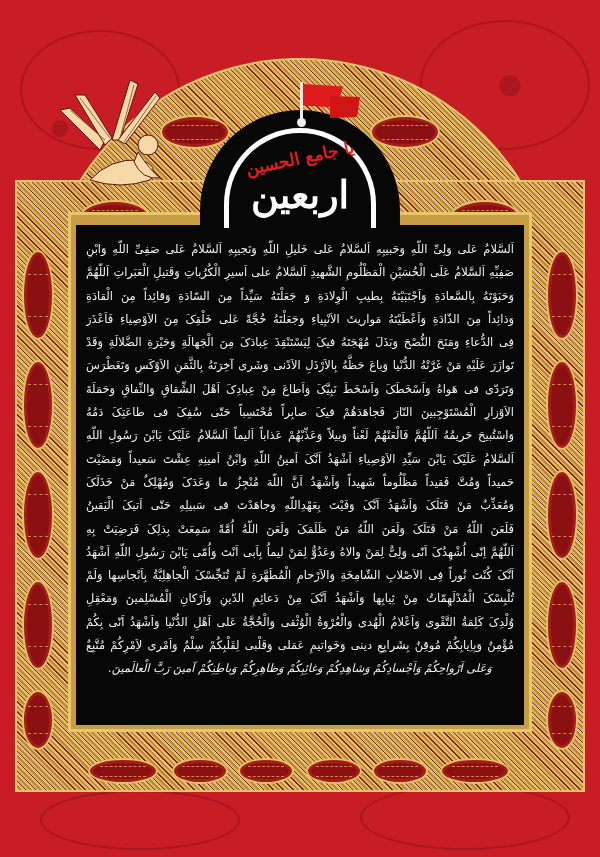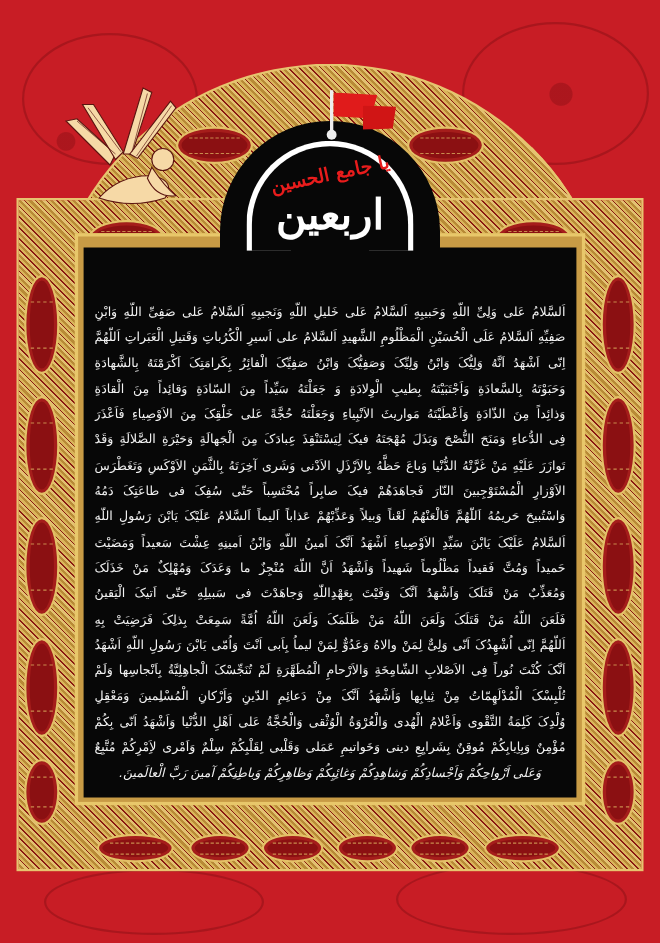--- a/index.html
+++ b/index.html
@@ -78,21 +78,21 @@
   }
   .title-white {
     position: absolute; left: 220px; top: 172px; width: 160px; text-align: center;
     color: #ffffff; font-family: "DejaVu Serif", serif; font-size: 38px; font-weight: bold;
     direction: rtl; letter-spacing: 2px;
   }
   .prayer {
     position: absolute; left: 86px; top: 238px; width: 428px;
     direction: rtl; text-align: justify; text-align-last: center;
     color: #f2f2f2; font-family: "DejaVu Sans", sans-serif;
-    font-size: 11.4px; line-height: 23.3px; margin-top: 34px;
+    font-size: 11.4px; line-height: 23.3px;
   }
   .prayer p { text-align: justify; text-align-last: justify; white-space: nowrap; overflow: hidden; }
   .prayer p.last { text-align-last: center; font-style: italic; }
 
   .angel {
     position: absolute; left: 30px; top: 40px; width: 160px; height: 150px;
   }
 </style>
 </head>
 <body>
@@ -156,25 +156,25 @@
     <line x1="40" y1="70" x2="75" y2="100"></line>
     <line x1="50" y1="58" x2="80" y2="98"></line>
     <line x1="104" y1="45" x2="90" y2="98"></line>
     <line x1="126" y1="56" x2="94" y2="102"></line>
   </g>
 </svg>
 
 <div class="prayer">
   <p>اَلسَّلامُ عَلی وَلِیِّ اللّهِ وَحَبیبِهِ اَلسَّلامُ عَلی خَلیلِ اللّهِ وَنَجیبِهِ اَلسَّلامُ عَلی صَفِیِّ اللّهِ وَابْنِ</p>
   <p>صَفِیِّهِ اَلسَّلامُ عَلَی الْحُسَیْنِ الْمَظْلُومِ الشَّهیدِ اَلسَّلامُ علی اَسیرِ الْکُرُباتِ وَقَتیلِ الْعَبَراتِ اَللّهُمَّ</p>
-  <p>اِنّی اَشْهَدُ اَنَّهُ وَلِیُّکَ وَابْنُ وَلِیِّکَ وَصَفِیُّکَ وَابْنُ صَفِیِّکَ الْفائِزُ بِکَرامَتِکَ اَکْرَمْتَهُ بِالشَّهادَةِ</p>
   <p>وَحَبَوْتَهُ بِالسَّعادَةِ وَاَجْتَبَیْتَهُ بِطیبِ الْوِلادَةِ وَ جَعَلْتَهُ سَیِّداً مِنَ السّادَةِ وَقائِداً مِنَ الْقادَةِ</p>
   <p>وَذائِداً مِنَ الذّادَةِ وَاَعْطَیْتَهُ مَواریثَ الاَنْبِیاءِ وَجَعَلْتَهُ حُجَّةً عَلی خَلْقِکَ مِنَ الاَوْصِیاءِ فَاَعْذَرَ</p>
   <p>فِی الدُّعاءِ وَمَنَحَ النُّصْحَ وَبَذَلَ مُهْجَتَهُ فیکَ لِیَسْتَنْقِذَ عِبادَکَ مِنَ الْجَهالَةِ وَحَیْرَةِ الضَّلالَةِ وَقَدْ</p>
   <p>تَوازَرَ عَلَیْهِ مَنْ غَرَّتْهُ الدُّنْیا وَباعَ حَظَّهُ بِالاَرْذَلِ الاَدْنی وَشَری آخِرَتَهُ بِالثَّمَنِ الاَوْکَسِ وَتَغَطْرَسَ</p>
+  <p>وَتَرَدّی فی هَواهُ وَاَسْخَطَکَ وَاَسْخَطَ نَبِیَّکَ وَاَطاعَ مِنْ عِبادِکَ اَهْلَ الشِّقاقِ وَالنِّفاقِ وَحَمَلَةَ</p>
   <p>الاَوْزارِ الْمُسْتَوْجِبینَ النّارَ فَجاهَدَهُمْ فیکَ صابِراً مُحْتَسِباً حَتّی سُفِکَ فی طاعَتِکَ دَمُهُ</p>
   <p>وَاسْتُبیحَ حَریمُهُ اَللّهُمَّ فَالْعَنْهُمْ لَعْناً وَبیلاً وَعَذِّبْهُمْ عَذاباً اَلیماً اَلسَّلامُ عَلَیْکَ یَابْنَ رَسُولِ اللّهِ</p>
   <p>اَلسَّلامُ عَلَیْکَ یَابْنَ سَیِّدِ الاَوْصِیاءِ اَشْهَدُ اَنَّکَ اَمینُ اللّهِ وَابْنُ اَمینِهِ عِشْتَ سَعیداً وَمَضَیْتَ</p>
   <p>حَمیداً وَمُتَّ فَقیداً مَظْلُوماً شَهیداً وَاَشْهَدُ اَنَّ اللّهَ مُنْجِزٌ ما وَعَدَکَ وَمُهْلِکٌ مَنْ خَذَلَکَ</p>
   <p>وَمُعَذِّبٌ مَنْ قَتَلَکَ وَاَشْهَدُ اَنَّکَ وَفَیْتَ بِعَهْدِاللّهِ وَجاهَدْتَ فی سَبیلِهِ حَتّی اَتیکَ الْیَقینُ</p>
   <p>فَلَعَنَ اللّهُ مَنْ قَتَلَکَ وَلَعَنَ اللّهُ مَنْ ظَلَمَکَ وَلَعَنَ اللّهُ اُمَّةً سَمِعَتْ بِذلِکَ فَرَضِیَتْ بِهِ</p>
   <p>اَللّهُمَّ اِنّی اُشْهِدُکَ اَنّی وَلِیٌّ لِمَنْ والاهُ وَعَدُوٌّ لِمَنْ لیماُ بِاَبی اَنْتَ وَاُمّی یَابْنَ رَسُولِ اللّهِ اَشْهَدُ</p>
   <p>اَنَّکَ کُنْتَ نُوراً فِی الاَصْلابِ الشّامِخَةِ وَالاَرْحامِ الْمُطَهَّرَةِ لَمْ تُنَجِّسْکَ الْجاهِلِیَّةُ بِاَنْجاسِها وَلَمْ</p>
   <p>تُلْبِسْکَ الْمُدْلَهِمّاتُ مِنْ ثِیابِها وَاَشْهَدُ اَنَّکَ مِنْ دَعائِمِ الدّینِ وَاَرْکانِ الْمُسْلِمینَ وَمَعْقِلِ</p>
   <p>وُلْدِکَ کَلِمَةُ التَّقْوی وَاَعْلامُ الْهُدی وَالْعُرْوَةُ الْوُثْقی وَالْحُجَّةُ عَلی اَهْلِ الدُّنْیا وَاَشْهَدُ اَنّی بِکُمْ</p>

